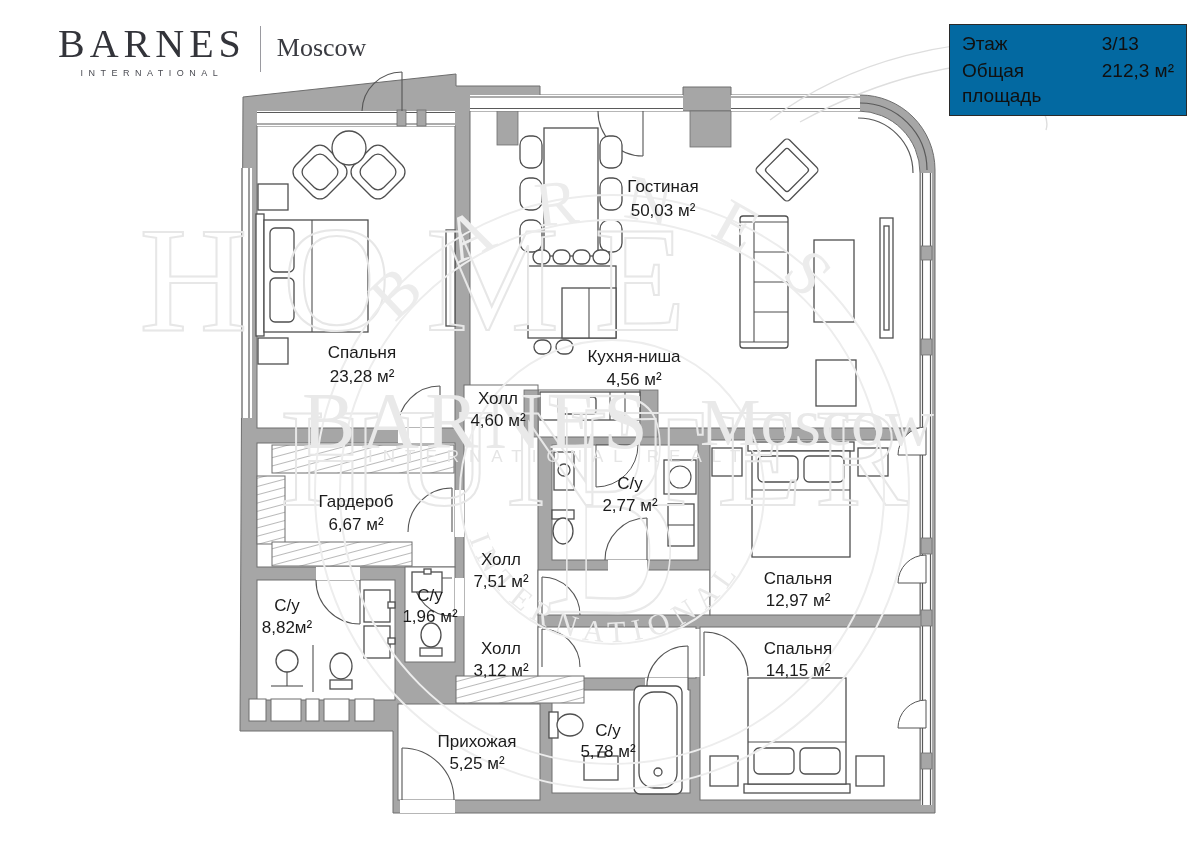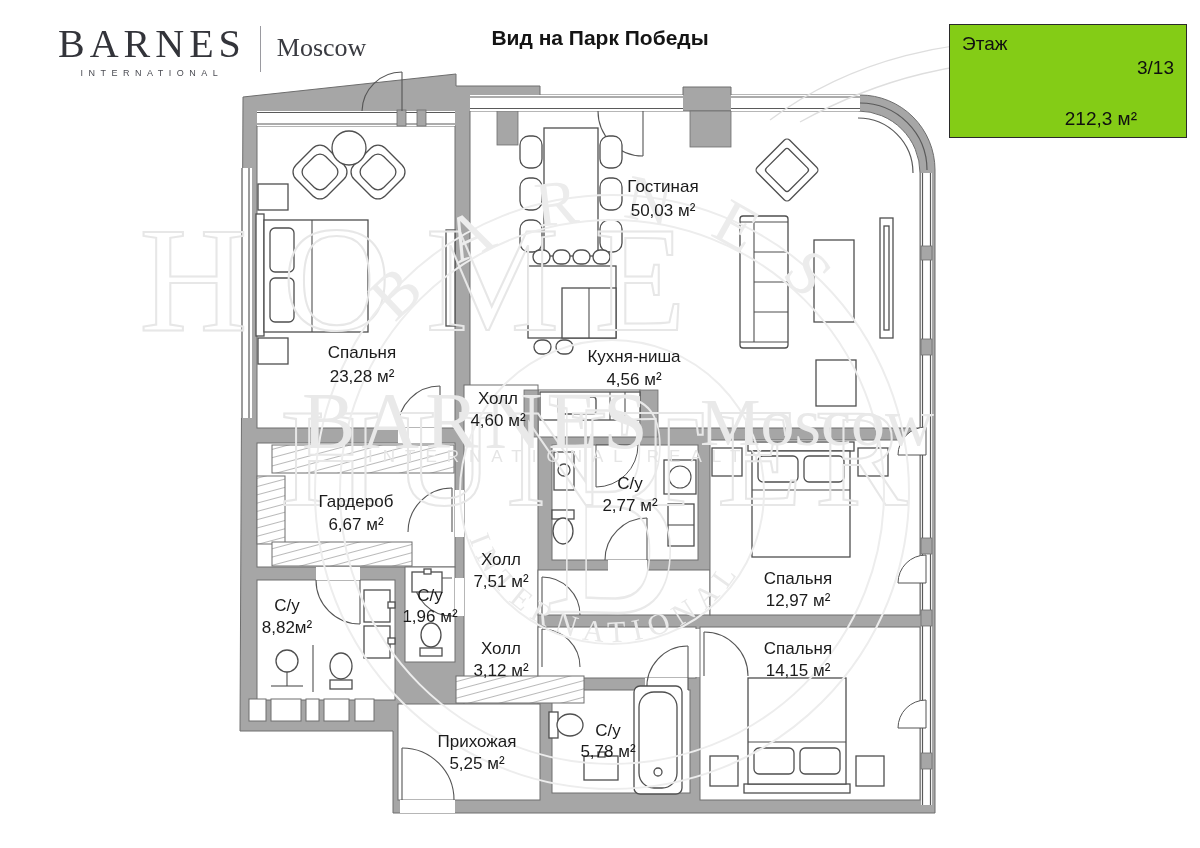--- a/index.html
+++ b/index.html
@@ -11,22 +11,22 @@
   .logo{position:absolute;left:58px;top:24px;display:flex;align-items:flex-start;}
   .logo-main{text-align:center;}
   .brand{font-family:"Liberation Serif",serif;font-size:40px;letter-spacing:5px;color:#33343a;line-height:1;}
   .brand-sub{font-size:9px;letter-spacing:5.5px;color:#4a4b52;margin-top:4px;}
   .logo-divider{width:1px;height:46px;background:#9a9aa0;margin:2px 16px 0 14px;}
   .logo-city{font-family:"Liberation Serif",serif;font-size:26px;color:#3a3b41;margin-top:9px;}
   .title{position:absolute;top:26px;left:300px;width:600px;text-align:center;
          font-size:21px;font-weight:600;color:#141414;}
   .info-box{position:absolute;right:13px;top:24px;width:212px;border:1.6px solid #2a2a2a;
             padding:6px 12px;display:grid;grid-template-columns:1fr auto;row-gap:1px;
-            font-size:19px;color:#101010;background:#84cc16;line-height:1.35;}
-  .info-box .v{text-align:right;margin-top:24px;}
+            font-size:19px;color:#101010;background:#0369a1;line-height:1.35;}
+  .info-box .v{text-align:left;}
 
   
   .wall{fill:#a6a6a6;stroke:#6e6e6e;stroke-width:1;}
   .room{fill:#ffffff;stroke:#6e6e6e;stroke-width:1;}
   .pier{fill:#a6a6a6;stroke:#6e6e6e;stroke-width:.8;}
   .gap{fill:#ffffff;}
   .wline{stroke:#5a5a5a;stroke-width:1.2;fill:none;}
   .furn{fill:#ffffff;stroke:#4f4f4f;stroke-width:1.3;}
   .furnl{stroke:#4f4f4f;stroke-width:1.1;fill:none;}
   .door{stroke:#555;stroke-width:1.1;fill:none;}
@@ -336,21 +336,21 @@
 
   <div class="logo">
     <div class="logo-main">
       <div class="brand">BARNES</div>
       <div class="brand-sub">INTERNATIONAL</div>
     </div>
     <div class="logo-divider"></div>
     <div class="logo-city">Moscow</div>
   </div>
 
-  <div class="title">Вид на Парк Победы</div>
 
   <div class="info-box">
     <span>Этаж</span>
     <span class="v">3/13</span>
+    <span>Общая площадь</span>
     <span class="v">212,3 м²</span>
   </div>
 
 </div>
 
 </body></html>

